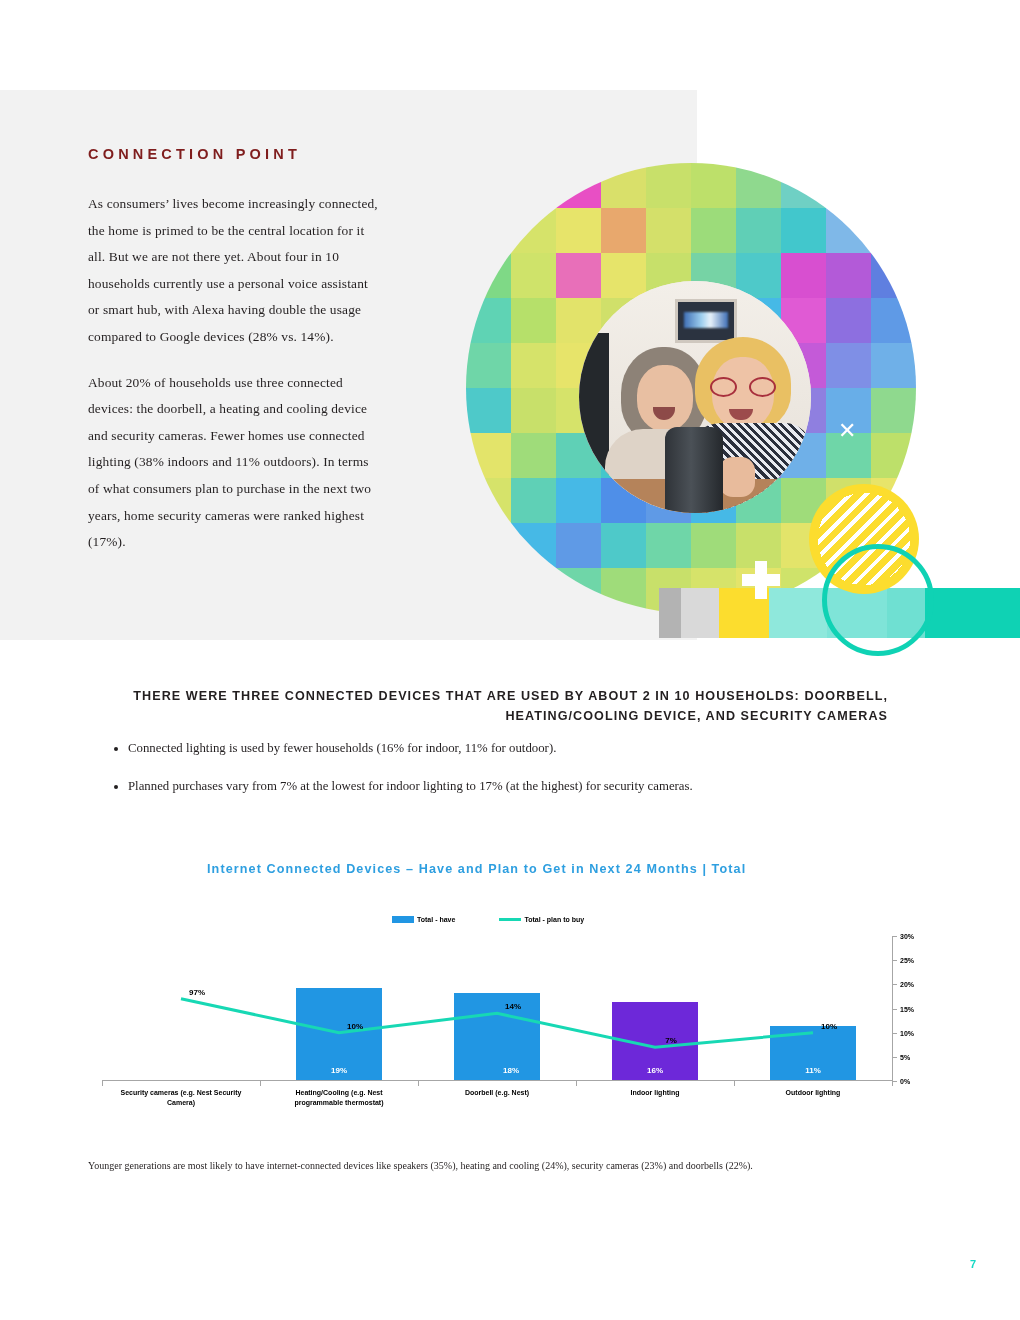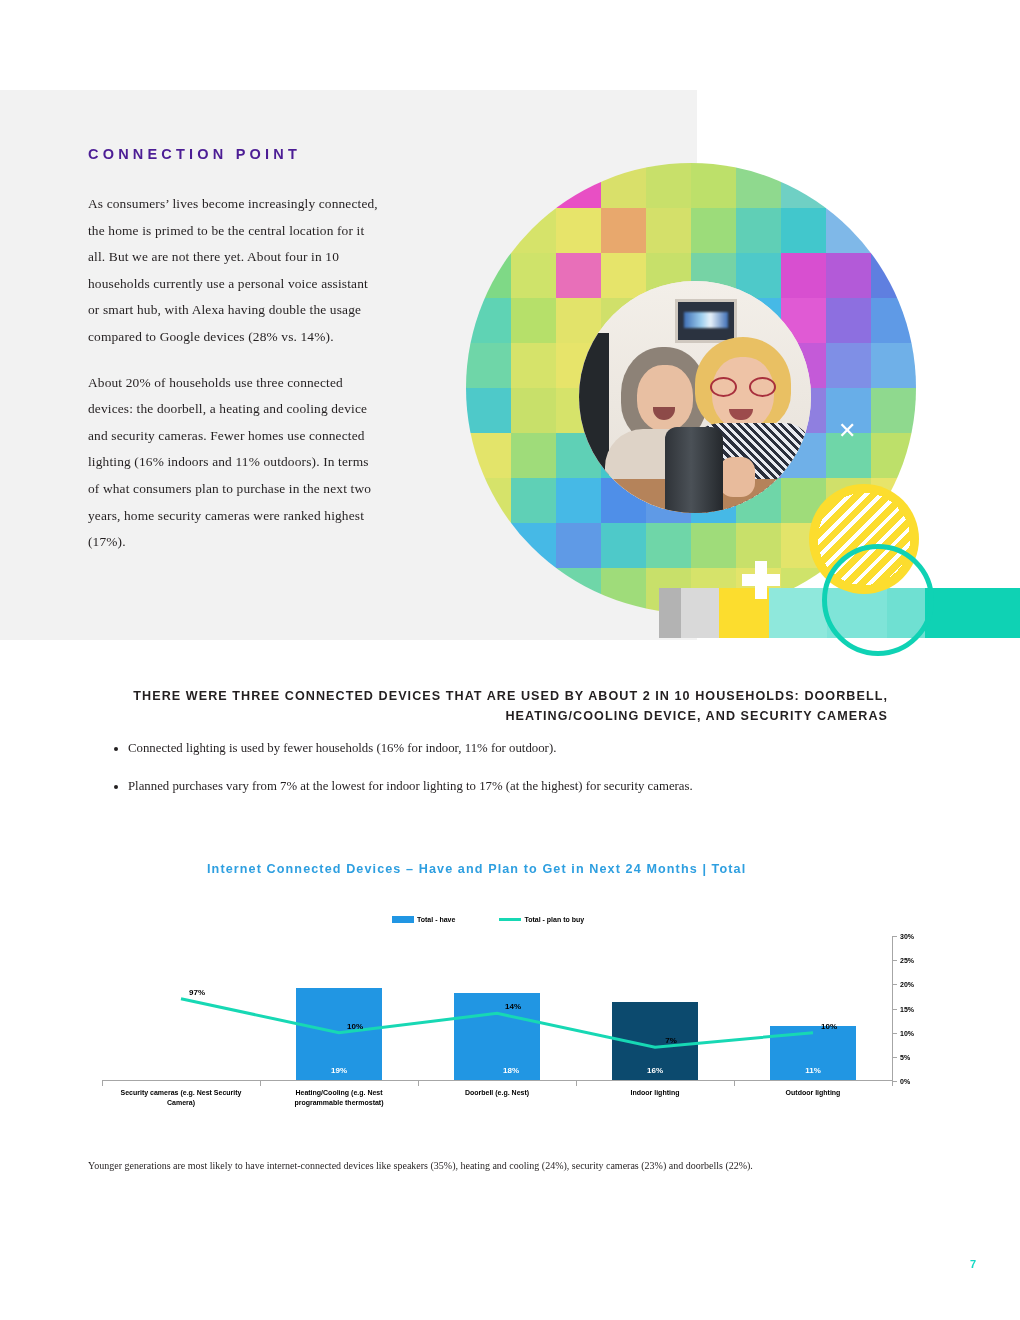--- a/index.html
+++ b/index.html
@@ -14,21 +14,21 @@
 
   
   .hero-panel{
     position:absolute; left:0; top:90px; width:697px; height:550px;
     background:#f2f2f2;
   }
   .hero-kicker{
     position:absolute; left:88px; top:146px;
     font-family:"Liberation Sans", sans-serif;
     font-weight:bold; font-size:14.5px; letter-spacing:4.2px;
-    color:#4c1d95;
+    color:#7f1d1d;
   }
   .hero-body{
     position:absolute; left:88px; top:191px; width:292px;
     font-family:"Liberation Serif", serif;
     font-size:13.4px; line-height:26.6px; color:#231f20;
     letter-spacing:.15px;
   }
   .hero-body p{ margin:0 0 19px 0; }
 
   
@@ -248,21 +248,21 @@
 </style>
 </head>
 <body>
 
 <div class="hero-panel"></div>
 
 <div class="hero-kicker">CONNECTION POINT</div>
 
 <div class="hero-body">
   <p>As consumers’ lives become increasingly connected, the home is primed to be the central location for it all. But we are not there yet. About four in 10 households currently use a personal voice assistant or smart hub, with Alexa having double the usage compared to Google devices (28% vs. 14%).</p>
-  <p>About 20% of households use three connected devices: the doorbell, a heating and cooling device and security cameras. Fewer homes use connected lighting (16% indoors and 11% outdoors). In terms of what consumers plan to purchase in the next two years, home security cameras were ranked highest (17%).</p>
+  <p>About 20% of households use three connected devices: the doorbell, a heating and cooling device and security cameras. Fewer homes use connected lighting (38% indoors and 11% outdoors). In terms of what consumers plan to purchase in the next two years, home security cameras were ranked highest (17%).</p>
 </div>
 
 <div class="graphic">
   <div class="mosaic-wrap">
     <div class="mosaic" id="mosaic">
         <i style="background: rgb(169, 224, 107);"></i>
         <i style="background: rgb(207, 227, 106);"></i>
         <i style="background: rgb(232, 79, 196);"></i>
         <i style="background: rgb(217, 224, 106);"></i>
         <i style="background: rgb(200, 224, 106);"></i>
@@ -424,21 +424,21 @@
   </div>
 
   <div class="plot" id="plot">
     <div class="axis-bottom"></div>
       <div class="bar" style="left: 194px; height: 91.8333px; background: rgb(33, 150, 227);">
         <span>19%</span>
       </div>
       <div class="bar" style="left: 352px; height: 87px; background: rgb(33, 150, 227); padding-left: 28px;">
         <span>18%</span>
       </div>
-      <div class="bar" style="left: 510px; height: 77.3333px; background: #0c4a6e;">
+      <div class="bar" style="left: 510px; height: 77.3333px; background: #6d28d9;">
         <span>16%</span>
       </div>
       <div class="bar" style="left: 668px; height: 53.1667px; background: rgb(33, 150, 227);">
         <span>11%</span>
       </div>
       <div class="tick-x" style="left: 0px;"></div>
       <div class="tick-x" style="left: 158px;"></div>
       <div class="tick-x" style="left: 316px;"></div>
       <div class="tick-x" style="left: 474px;"></div>
       <div class="tick-x" style="left: 632px;"></div>

